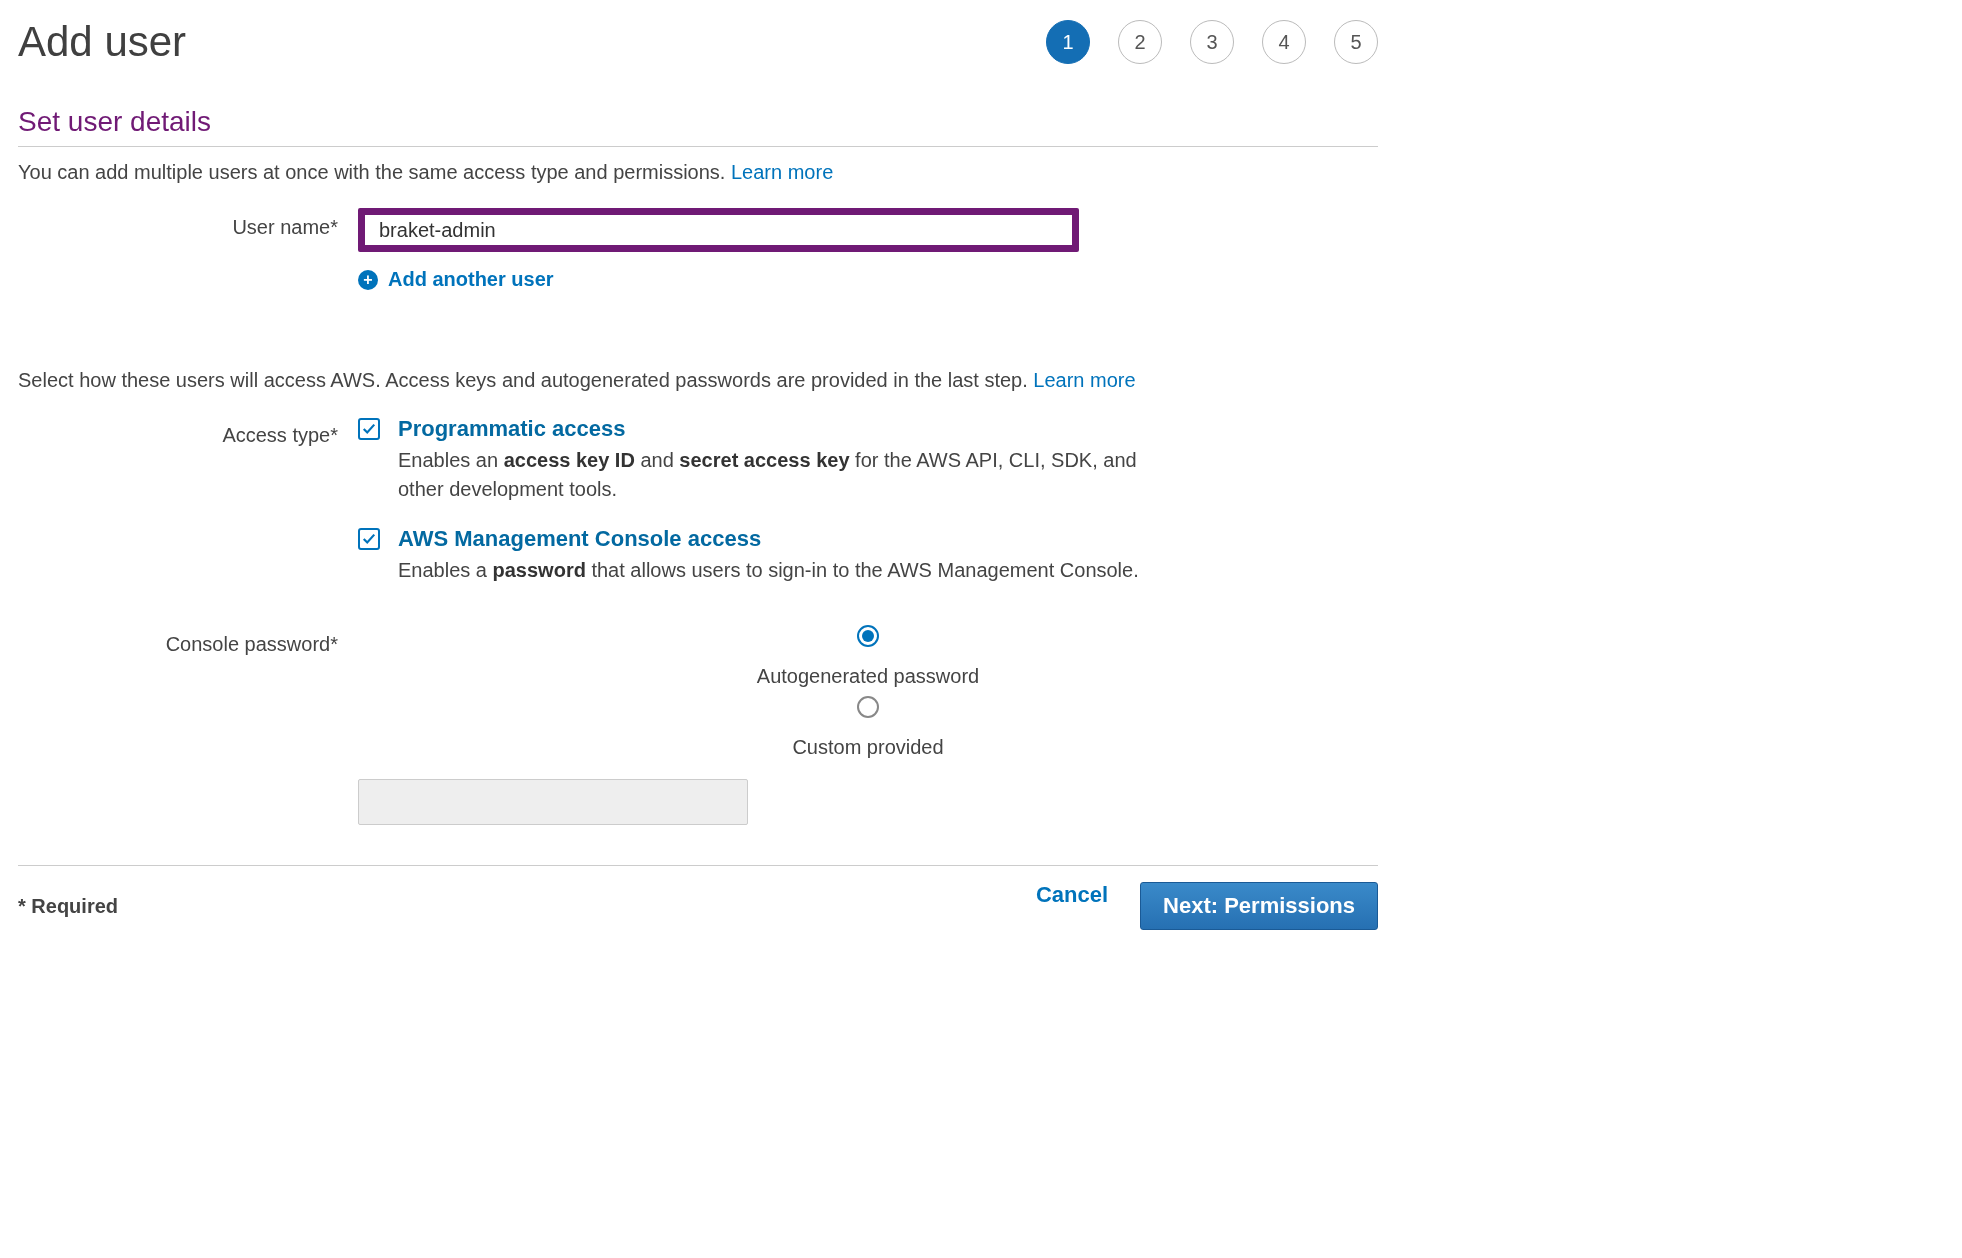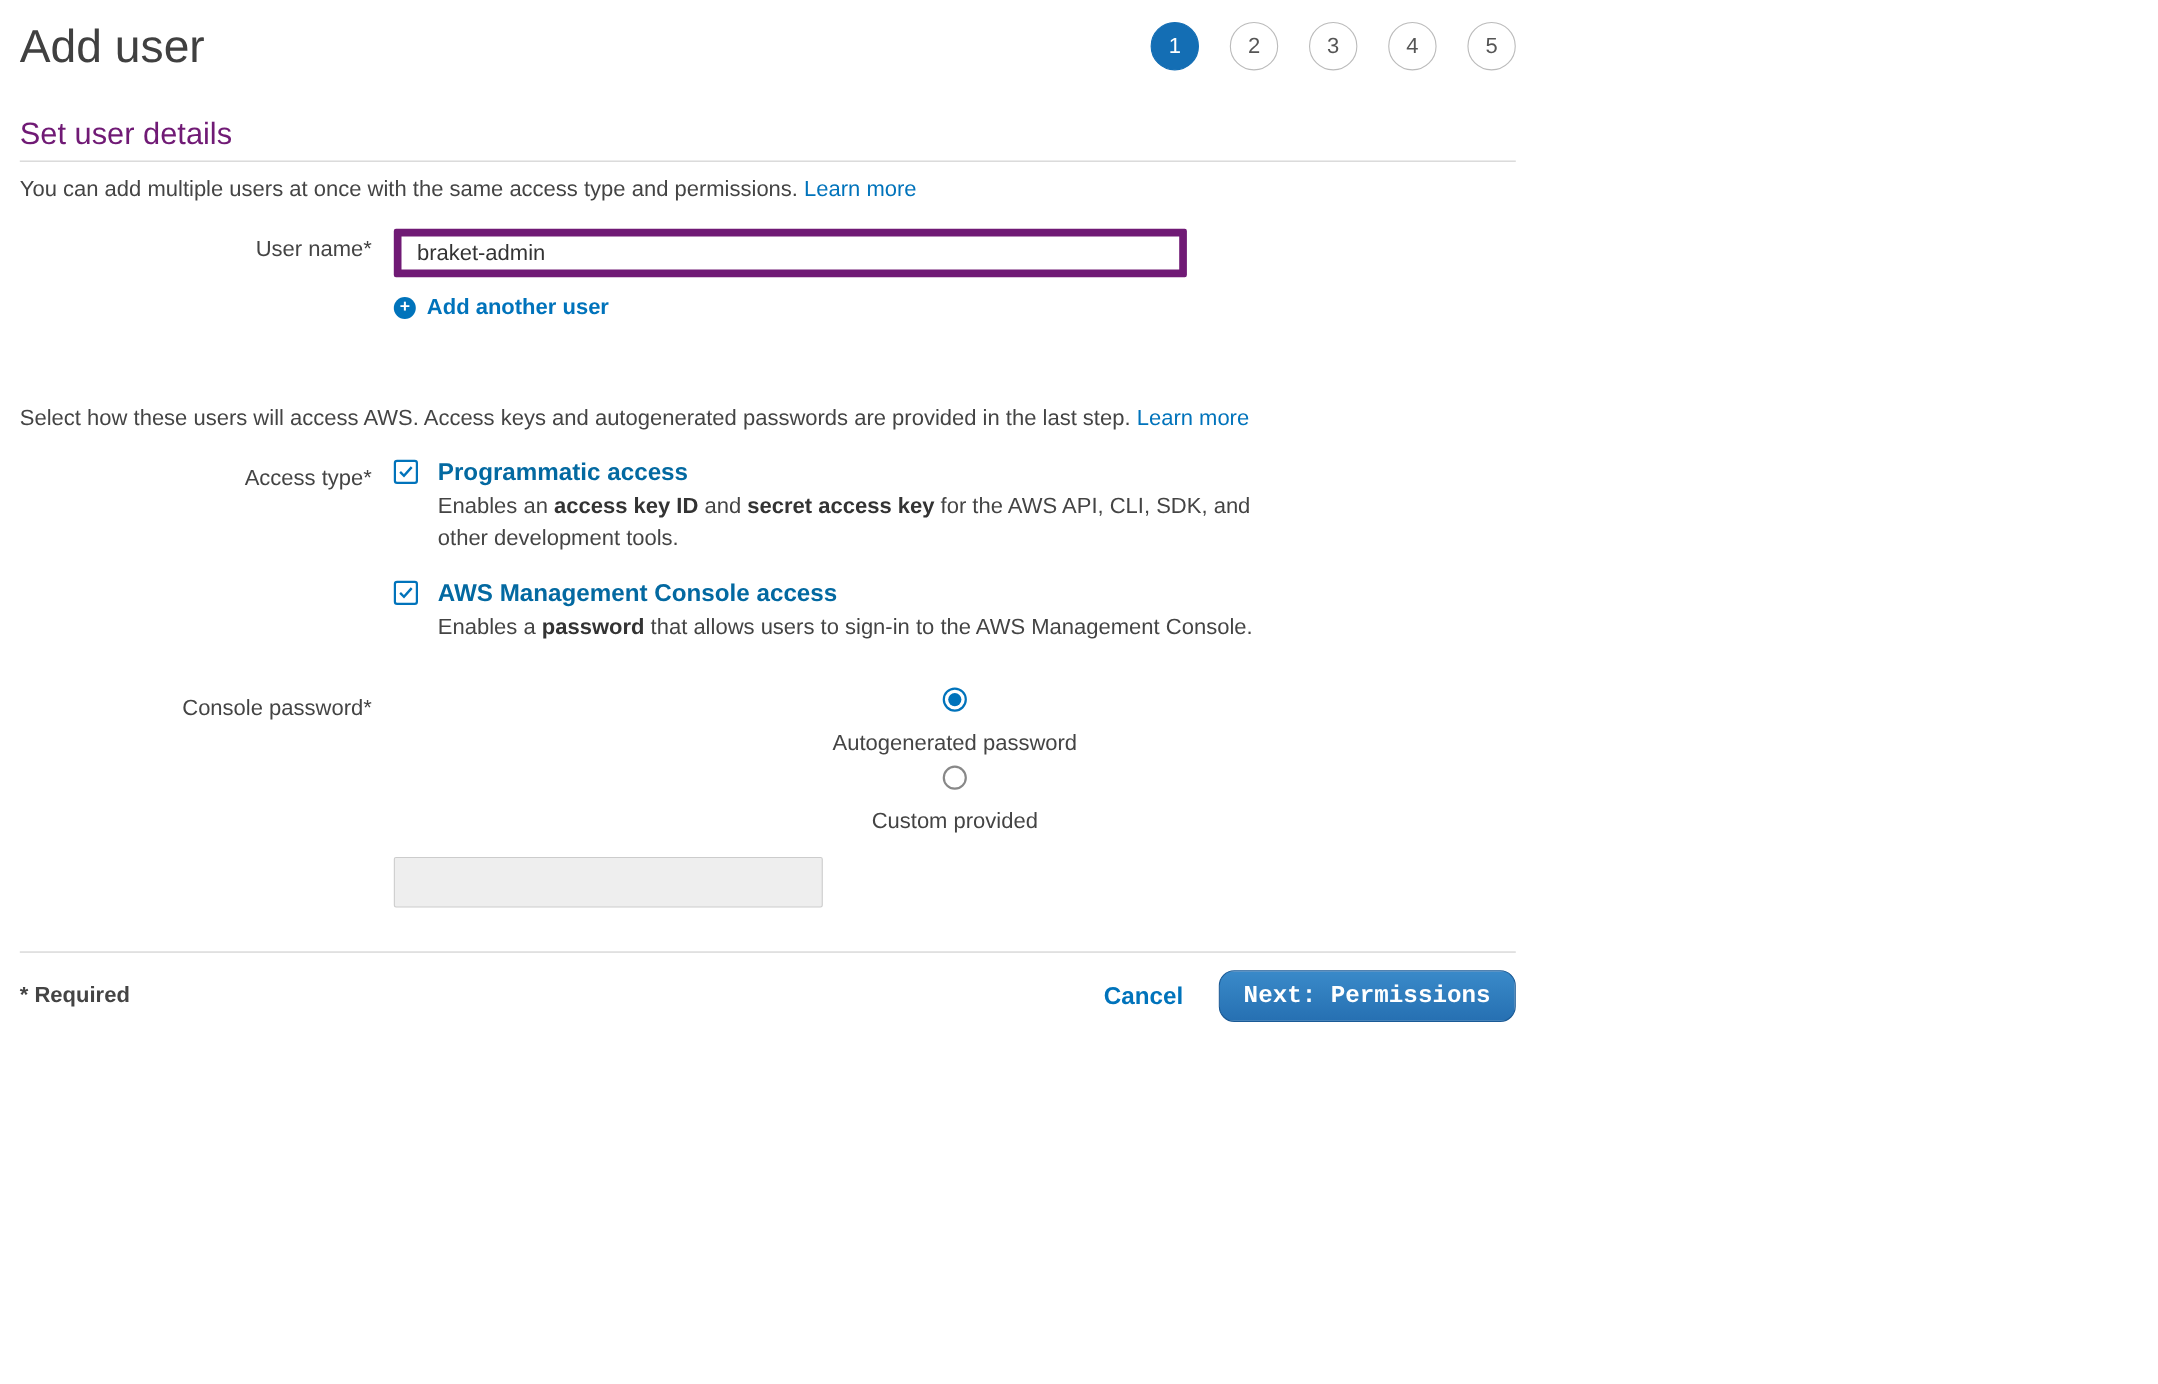--- a/index.html
+++ b/index.html
@@ -201,42 +201,41 @@
       align-items: center;
       padding: 16px 0 24px 0;
     }
     .required-note {
       font-size: 20px;
       font-weight: 700;
       color: #444;
     }
     .footer-actions {
       display: flex;
-      align-items: center;
+      align-items: flex-start;
       gap: 32px;
     }
     .cancel-btn {
       font-size: 22px;
       font-weight: 700;
       color: #0073bb;
       cursor: pointer;
       background: none;
       border: none;
     }
     .next-btn {
       background: #2b7bbc;
       background: linear-gradient(#3a8ac9, #2670b2);
       color: #fff;
       font-size: 22px;
       font-weight: 700;
       border: 1px solid #1a5a96;
-      border-radius: 14px;
+      border-radius: 3px;
       padding: 10px 22px;
       cursor: pointer;
-      font-family: Liberation Mono, monospace;
     }
   </style>
 </head>
 <body>
 
 <div class="container">
 
   <div class="header-row">
     <div class="page-title">Add user</div>
     <div class="steps">

